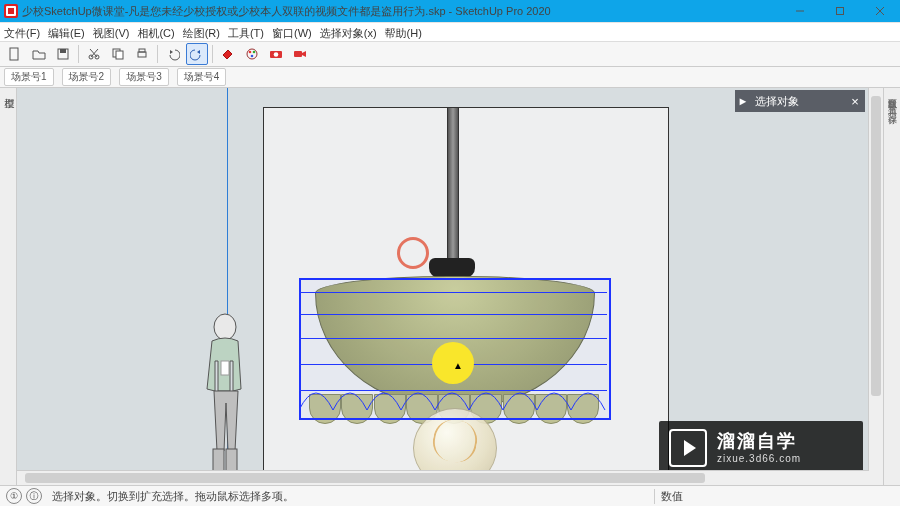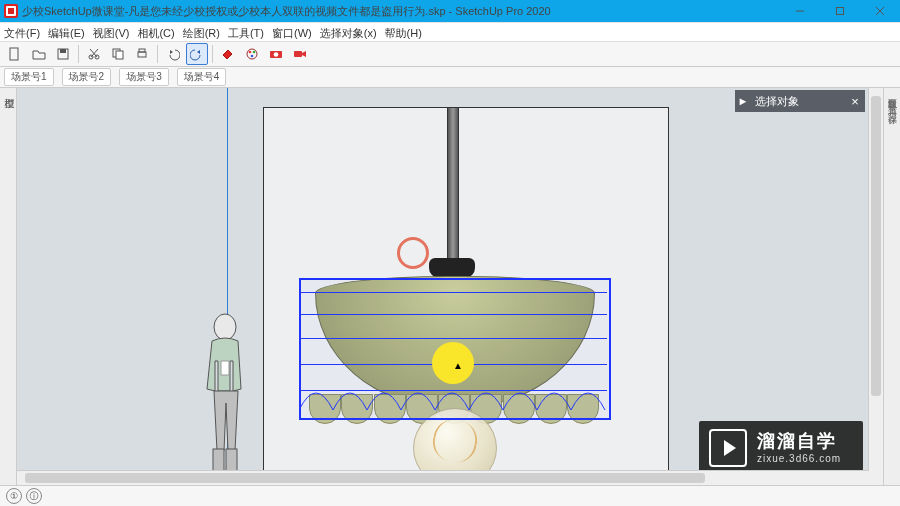--- a/index.html
+++ b/index.html
@@ -42,21 +42,21 @@
   .yellowdot{position:absolute;left:415px;top:254px;width:42px;height:42px;background:#f9e62b;border-radius:50%}
   .cursor{position:absolute;left:436px;top:272px;font-size:10px;color:#000}
   
   .figure{position:absolute;left:180px;top:225px;width:56px;height:188px}
   
   .panel{position:absolute;right:18px;top:2px;width:130px;background:#5a5e66;color:#fff;height:22px;display:flex;align-items:center;font-size:11px}
   .panel .pt{flex:1;padding-left:4px}
   .panel .arrow{width:16px;text-align:center}
   .panel .close{width:20px;text-align:center;font-size:13px}
   
-  .watermark{position:absolute;right:20px;bottom:10px;width:164px;height:54px;background:rgba(0,0,0,.78);color:#fff;display:flex;align-items:center;border-radius:2px}
+  .watermark{position:absolute;right:20px;bottom:10px;width:204px;height:54px;background:rgba(0,0,0,.78);color:#fff;display:flex;align-items:center;border-radius:2px}
   .watermark .play{width:34px;height:34px;border:2px solid #fff;border-radius:4px;margin:0 10px;display:flex;align-items:center;justify-content:center}
   .watermark .play:before{content:"";border-left:12px solid #fff;border-top:8px solid transparent;border-bottom:8px solid transparent;margin-left:3px}
   .watermark .txt{display:flex;flex-direction:column;line-height:1.2}
   .watermark .big{font-size:18px;font-weight:600;letter-spacing:2px}
   .watermark .small{font-size:10px;color:#ddd;letter-spacing:1px}
   
   .statusbar{height:20px;border-top:1px solid #ccc;background:#f6f6f6;display:flex;align-items:center;font-size:11px;color:#444}
   .statusbar .sicons{display:flex;gap:4px;padding:0 6px}
   .statusbar .sicons div{width:14px;height:14px;border:1px solid #888;border-radius:50%;display:flex;align-items:center;justify-content:center;font-size:9px}
   .statusbar .hint{flex:1;padding-left:4px}
@@ -278,14 +278,16 @@
     <span>工具箱</span>
     <span>保存</span>
   </div>
 </div>
 
 <div class="statusbar">
   <div class="sicons">
     <div>①</div>
     <div>ⓘ</div>
   </div>
+  <div class="hint">选择对象。切换到扩充选择。拖动鼠标选择多项。</div>
+  <div class="mbox">数值</div>
   <div class="mbox" style="background:#fff"></div>
 </div>
 
 </body></html>

